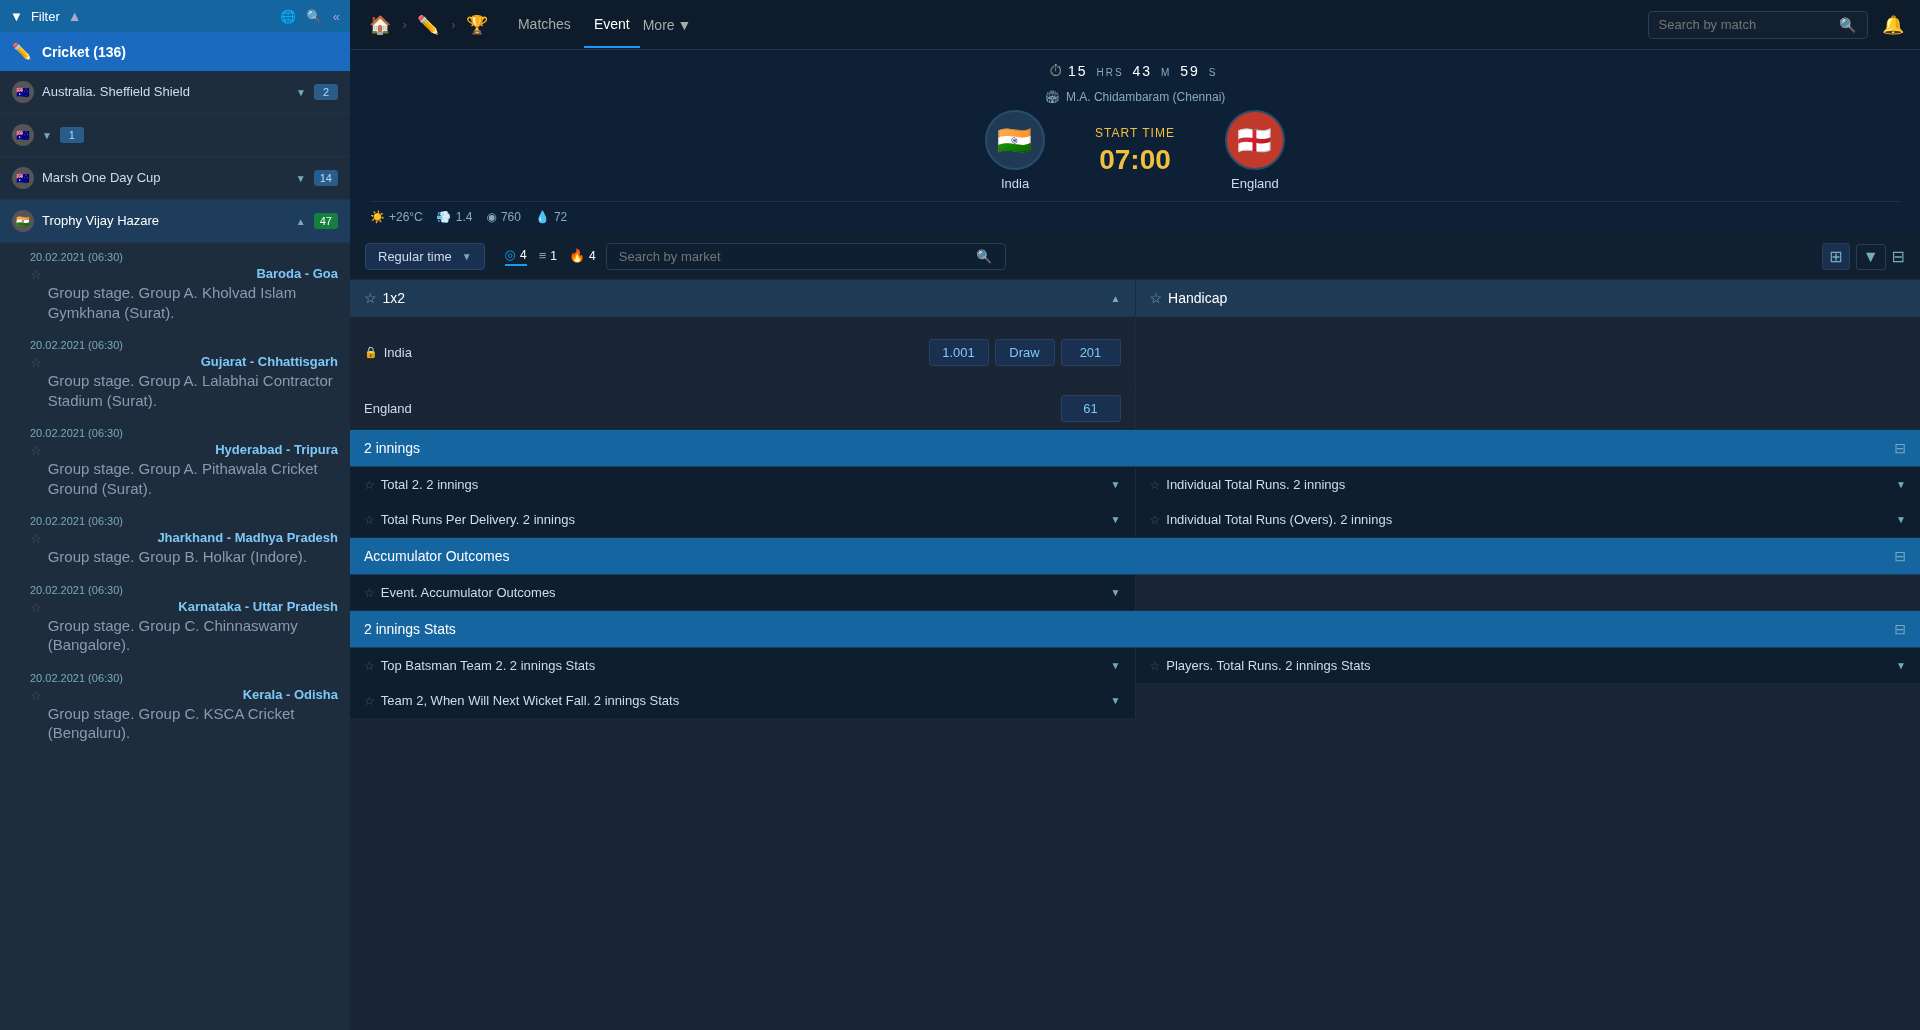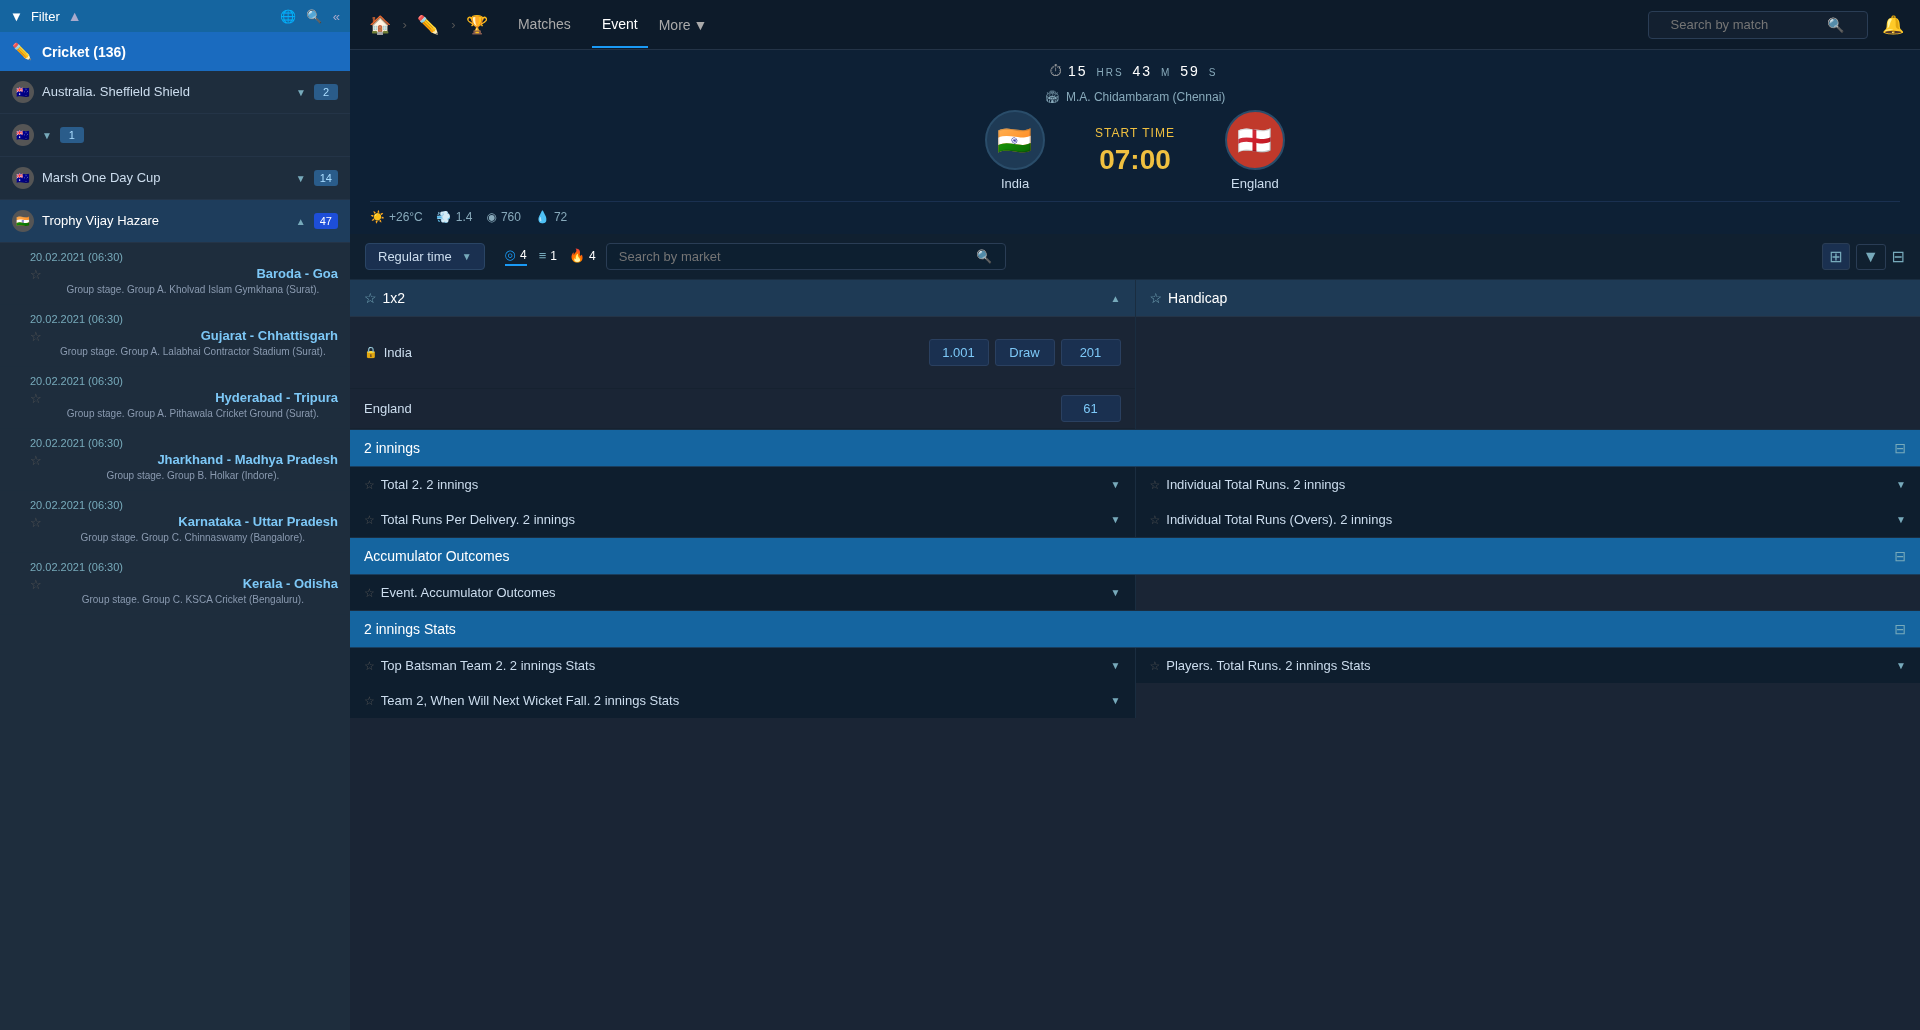--- a/index.html
+++ b/index.html
@@ -11,43 +11,43 @@
     .sidebar-header .filter-btn { color: #fff; font-size: 13px; display: flex; align-items: center; gap: 4px; cursor: pointer; }
     .sidebar-header .icons { margin-left: auto; display: flex; gap: 10px; color: #aac; cursor: pointer; }
     .cricket-row { background: #1a6bbf; display: flex; align-items: center; padding: 10px 12px; gap: 10px; font-weight: bold; font-size: 14px; }
 
     .league-item { display: flex; align-items: center; padding: 10px 12px; border-bottom: 1px solid #243447; cursor: pointer; gap: 8px; }
     .league-item .league-flag { width: 22px; height: 22px; border-radius: 50%; background: #555; flex-shrink: 0; display: flex; align-items: center; justify-content: center; font-size: 11px; }
     .league-item .league-name { flex: 1; font-size: 13px; color: #cde; line-height: 1.3; }
     .league-item.active { background: #1e3d5c; }
     .league-item.active .league-name { color: #fff; }
     .league-badge { background: #2a5c8a; color: #adf; font-size: 11px; padding: 2px 6px; border-radius: 3px; min-width: 24px; text-align: center; }
-    .league-badge.active { background: #1d4ed8; color: #fff; }
+    .league-badge.active { background: #15803d; color: #fff; }
     .expand-icon { color: #7ab; font-size: 10px; }
 
     .match-item { padding: 8px 12px 8px 30px; border-bottom: 1px solid #1d2d3d; cursor: pointer; }
     .match-date { font-size: 11px; color: #7ab; margin-bottom: 3px; }
     .match-teams { display: flex; align-items: flex-start; gap: 6px; }
     .match-teams .fav-star { color: #555; font-size: 13px; cursor: pointer; margin-top: 1px; }
     .match-info { flex: 1; }
     .match-name { color: #7dc8f7; font-size: 13px; font-weight: bold; text-align: right; }
-    .match-venue { font-size: 10px; color: #8a9ab0; margin-top: 2px; line-height: 1.3; text-align: center; }
+    .match-venue { font-size: 15px; color: #8a9ab0; margin-top: 2px; line-height: 1.3; }
 
     
     .main { flex: 1; display: flex; flex-direction: column; overflow: hidden; }
 
     
     .top-nav { background: #0d1b2a; display: flex; align-items: center; padding: 0 15px; height: 50px; gap: 5px; border-bottom: 1px solid #243447; }
     .top-nav .nav-icon { color: #aaa; font-size: 18px; cursor: pointer; padding: 4px; }
     .top-nav .nav-sep { color: #555; margin: 0 2px; }
-    .top-nav .nav-tabs { display: flex; gap: 11px; margin-left: 10px; text-align: center; }
+    .top-nav .nav-tabs { display: flex; gap: 3px; margin-left: 10px; text-align: center; }
     .top-nav .nav-tab { color: #aaa; padding: 14px 10px; cursor: pointer; font-size: 14px; border-bottom: 2px solid transparent; }
     .top-nav .nav-tab.active { color: #fff; border-bottom: 2px solid #1a9af5; }
     .top-nav .more-btn { color: #aaa; font-size: 14px; cursor: pointer; display: flex; align-items: center; gap: 3px; }
-    .search-match { margin-left: auto; display: flex; align-items: center; background: #132030; border: 1px solid #2a3d55; border-radius: 4px; padding: 5px 22px; gap: 6px; width: 220px; }
+    .search-match { margin-left: auto; display: flex; align-items: center; background: #132030; border: 1px solid #2a3d55; border-radius: 4px; padding: 5px 10px; gap: 6px; width: 220px; }
     .search-match input { background: none; border: none; color: #aaa; font-size: 13px; outline: none; width: 100%; }
     .search-match .search-icon { color: #aaa; font-size: 14px; }
     .notif-icon { color: #aaa; font-size: 18px; margin-left: 10px; cursor: pointer; }
 
     
     .match-header { background: #0d2035; padding: 12px 20px 10px; }
     .countdown-row { display: flex; align-items: center; justify-content: center; gap: 6px; margin-bottom: 10px; }
     .match-teams-row { display: flex; align-items: center; justify-content: center; gap: 20px; }
     .team-block { display: flex; flex-direction: column; align-items: center; gap: 6px; }
     .team-flag { width: 60px; height: 60px; border-radius: 50%; overflow: hidden; display: flex; align-items: center; justify-content: center; background: #1e3a55; font-size: 28px; border: 2px solid #2a4d6a; }

